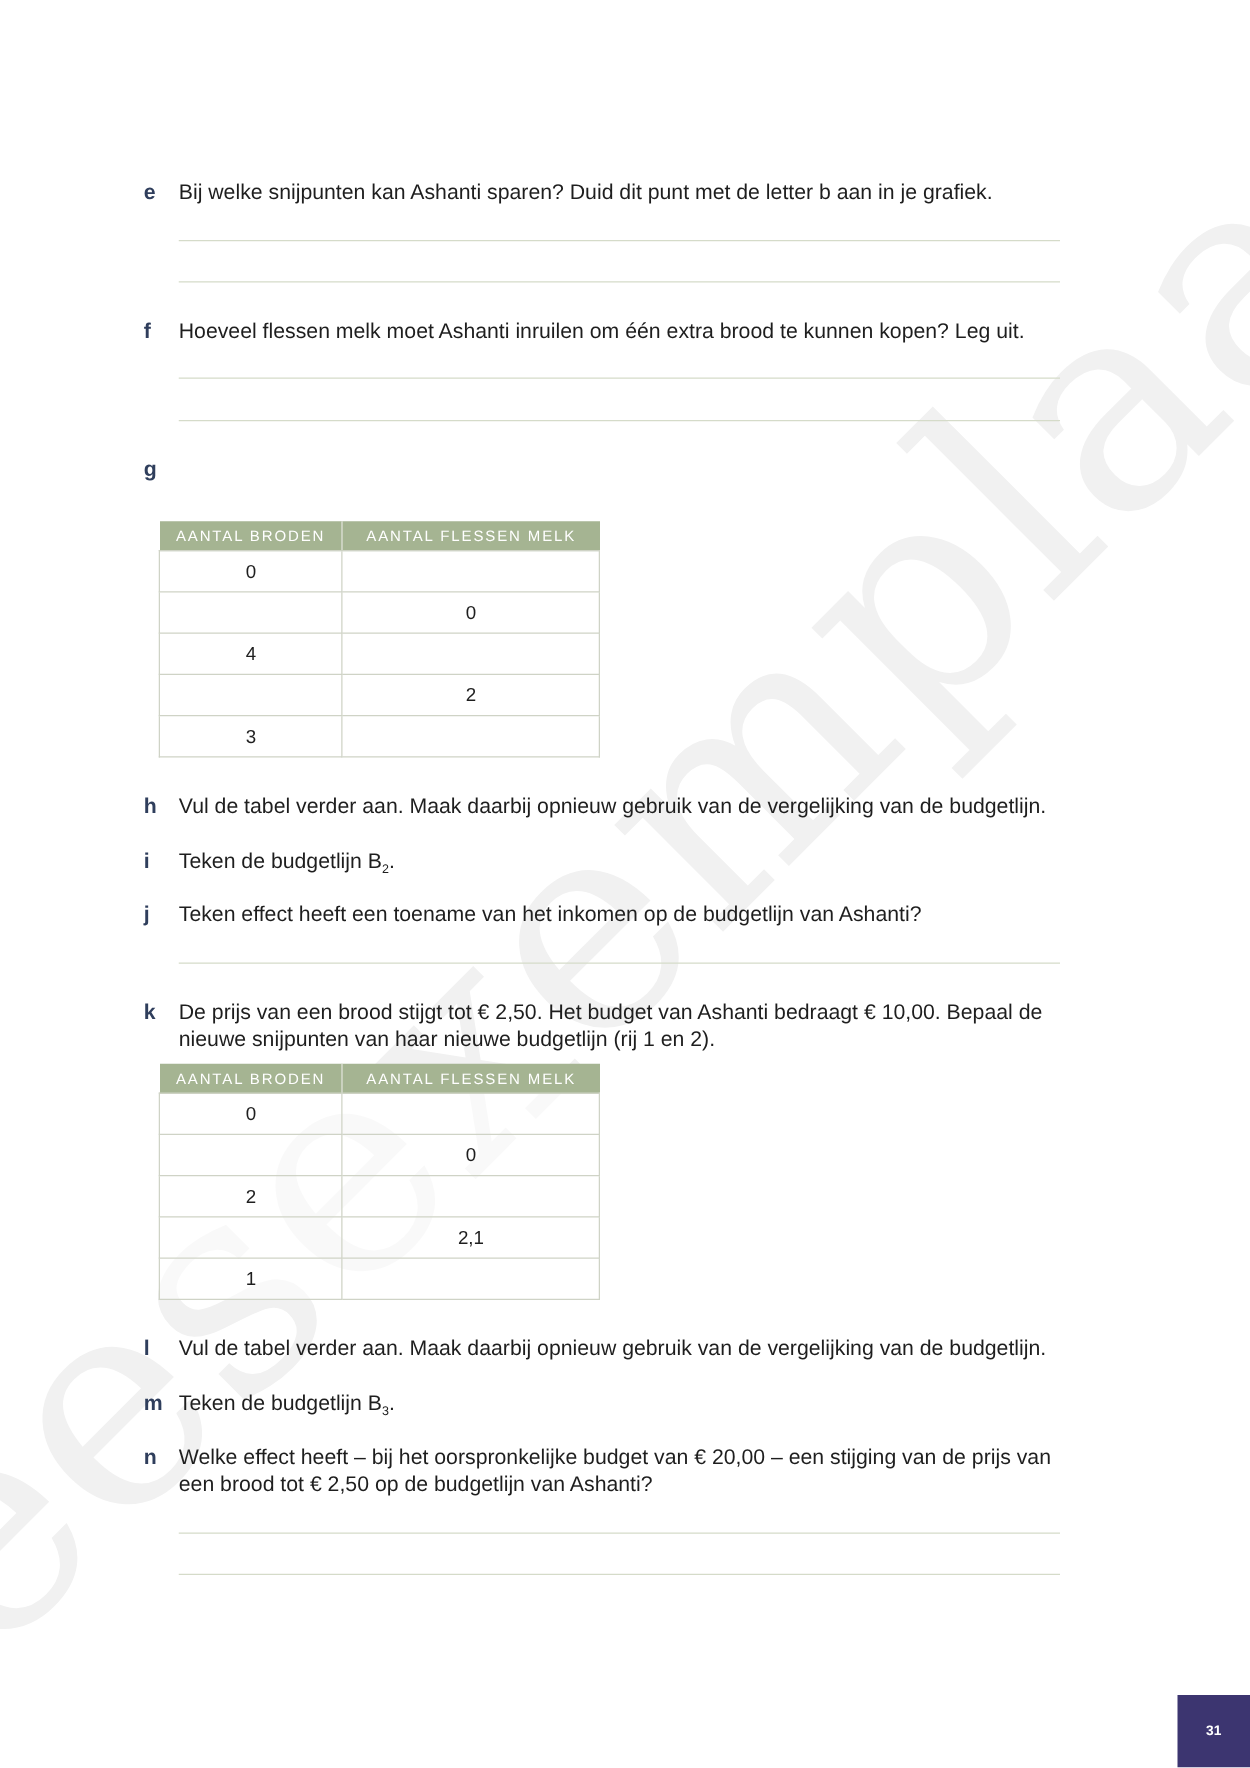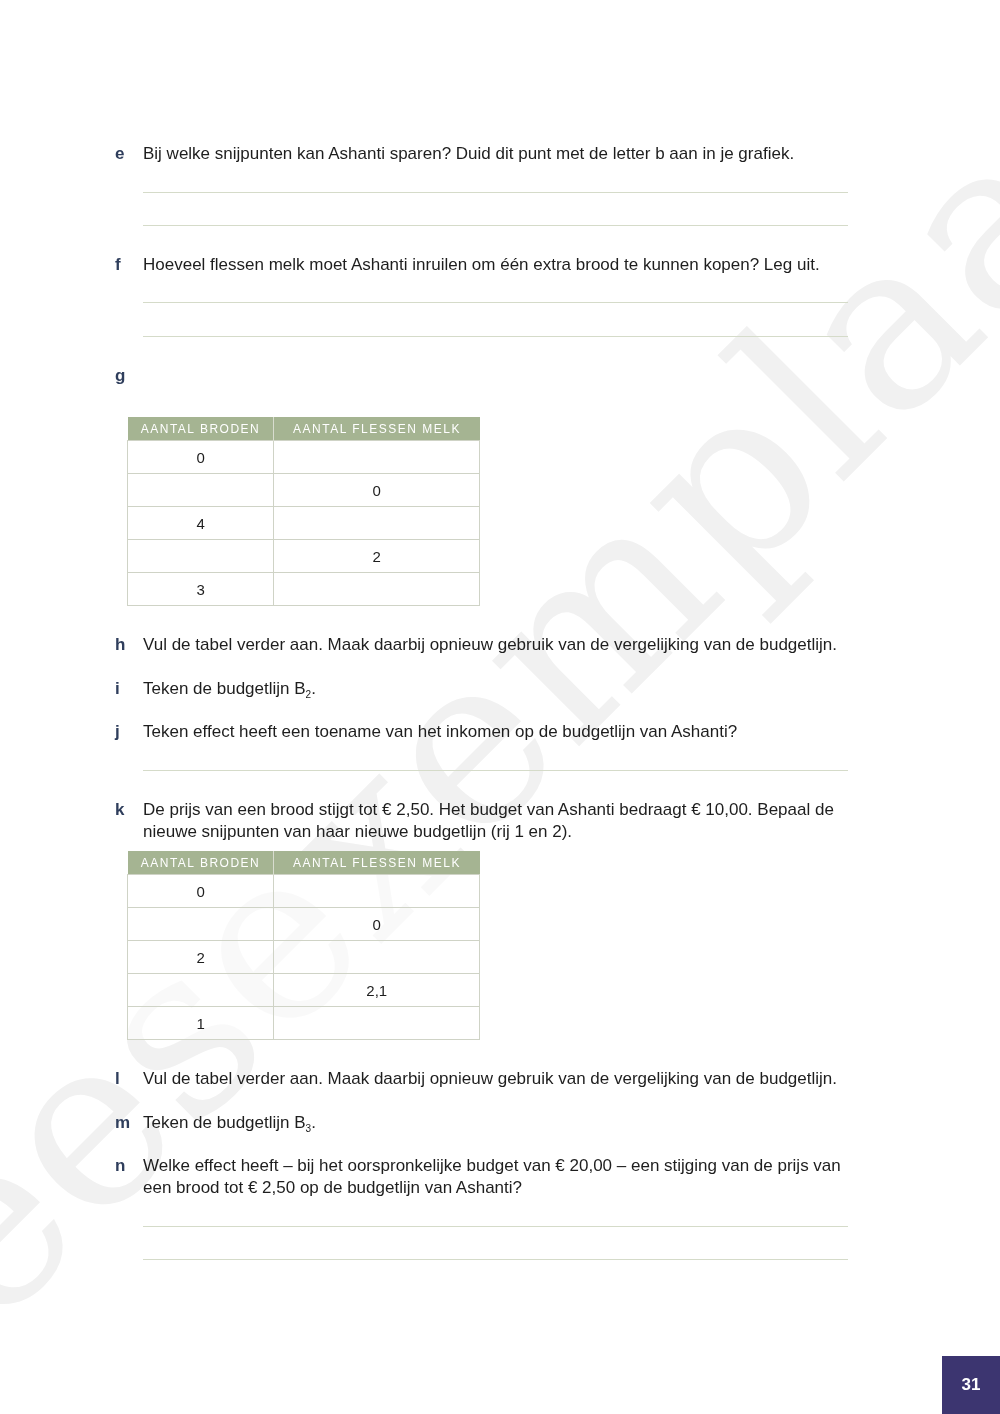--- a/index.html
+++ b/index.html
@@ -29,21 +29,21 @@
     background: #a5b492; color: #ffffff; font-weight: normal;
     font-size: 12px; letter-spacing: 1.5px; height: 23px; padding: 0;
     border-right: 1.5px solid #d8dccf; text-align: center;
   }
   table.t th:last-child { border-right: none; }
   table.t td {
     height: 32px; border: 1.5px solid #cfd3c6; text-align: center; padding: 0; background: rgba(255,255,255,0.6);
   }
   .pagenum {
     position: absolute; left: 942px; top: 1356px; width: 58px; height: 58px;
-    background: #3c3570; color: #ffffff; font-weight: bold; font-size: 17px;
+    background: #3c3570; color: #ffffff; font-weight: bold; font-size: 11px;
     display: flex; align-items: center; justify-content: center; z-index: 1;
   }
 </style>
 </head>
 <body>
 
 <div class="watermark">Leesexemplaar</div>
 
 <div class="q" style="top:143px">
   <span class="letter">e</span>

